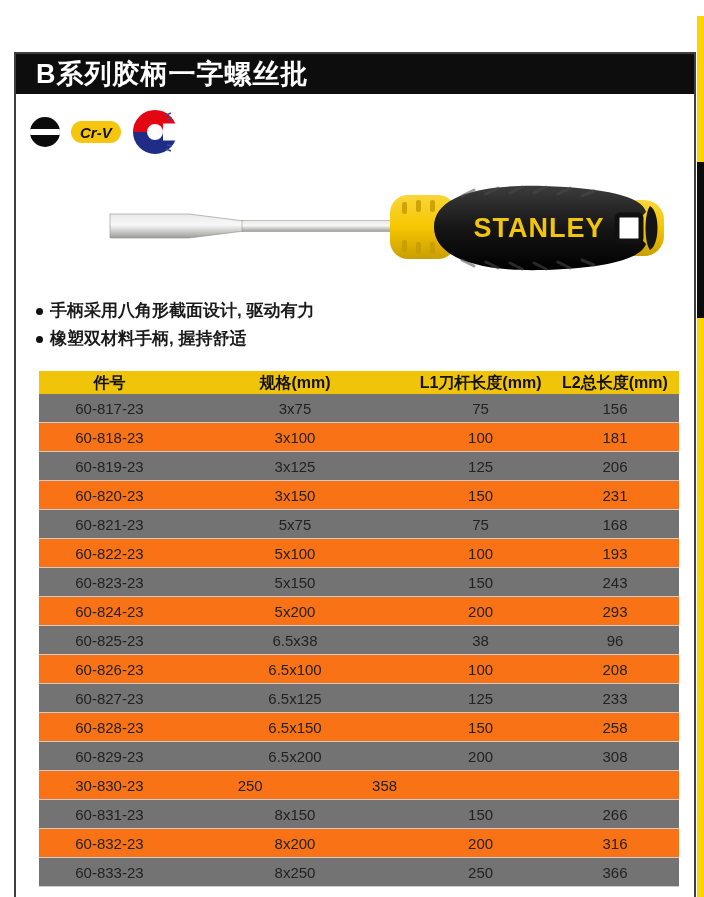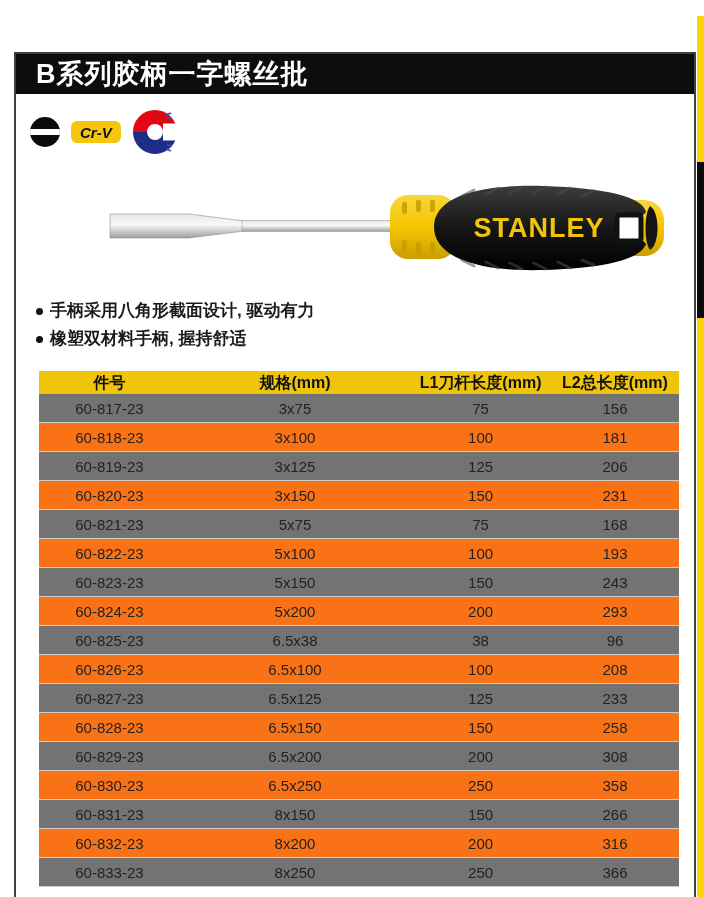--- a/index.html
+++ b/index.html
@@ -15,21 +15,21 @@
             border:2px solid #3f3f3f;box-sizing:border-box;background:#ffffff;margin-top:40px;}
 
   .title-bar{position:absolute;left:0;top:0;right:0;height:40px;background:#0d0d0d;
              display:flex;align-items:center;padding-left:20px;box-sizing:border-box;}
   .title-bar span{color:#ffffff;font-size:27px;font-weight:bold;letter-spacing:1px;}
 
   
   .icons-row{position:absolute;left:14px;top:56px;height:44px;display:flex;align-items:center;gap:11px;}
   .slot-icon{position:relative;width:30px;height:30px;border-radius:50%;background:#0b0b0b;overflow:hidden;}
   .slot-icon::after{content:"";position:absolute;left:0;right:0;top:12px;height:6px;background:#ffffff;}
-  .crv-badge{background:#f5c60d;border-radius:6px;padding:1px 9px;height:20px;display:flex;align-items:center;}
+  .crv-badge{background:#f5c60d;border-radius:11px;padding:1px 9px;height:20px;display:flex;align-items:center;}
   .crv-badge span{font-size:15px;font-weight:bold;font-style:italic;color:#111;letter-spacing:0;}
 
   
   .product{position:absolute;left:78px;top:118px;width:580px;height:118px;}
 
   
   .features{position:absolute;left:18px;top:243px;right:10px;display:flex;}
   .features ul{list-style:none;margin:0;padding:0;}
   .features .col-left{width:352px;}
   .features li{position:relative;padding-left:16px;font-size:17px;font-weight:600;
@@ -222,22 +222,21 @@
             <div class="tcell c2">150</div>
             <div class="tcell c3">258</div>
           </div>
           <div class="trow">
             <div class="tcell c0">60-829-23</div>
             <div class="tcell c1">6.5x200</div>
             <div class="tcell c2">200</div>
             <div class="tcell c3">308</div>
           </div>
           <div class="trow alt">
-            <div class="tcell c0">60-830-23</div>
-            <div class="tcell c1">6.5x250</div>
+            <div class="tcell c0">30-830-23</div>
             <div class="tcell c2">250</div>
             <div class="tcell c3">358</div>
           </div>
           <div class="trow">
             <div class="tcell c0">60-831-23</div>
             <div class="tcell c1">8x150</div>
             <div class="tcell c2">150</div>
             <div class="tcell c3">266</div>
           </div>
           <div class="trow alt">

